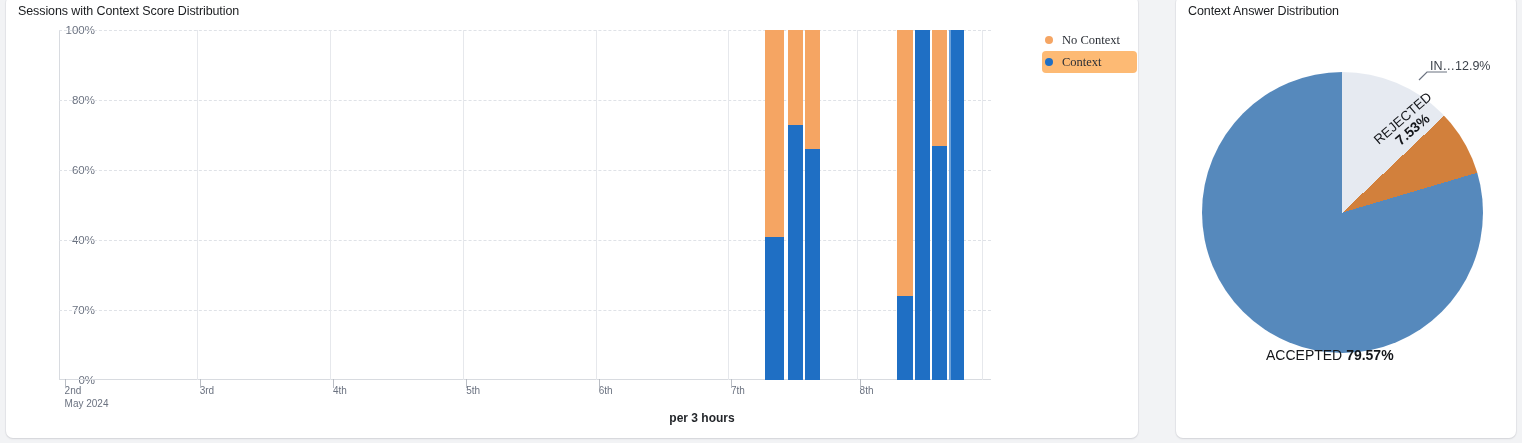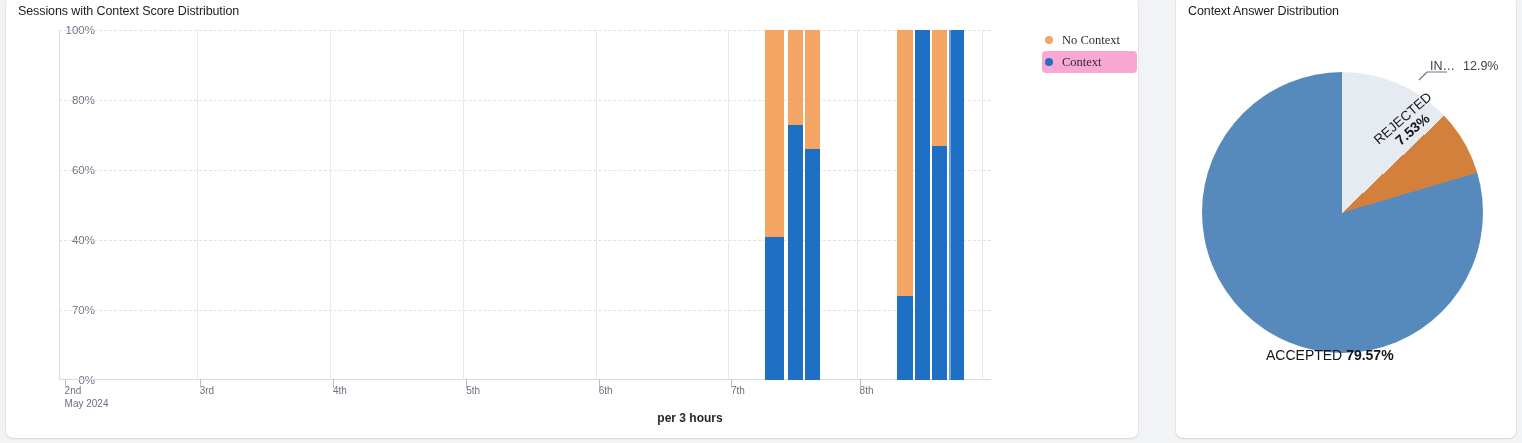--- a/index.html
+++ b/index.html
@@ -47,38 +47,38 @@
   #x-axis{position:absolute;left:53px;top:388px;width:932px;height:32px;}
 
   .bar{position:absolute;bottom:0;}
   .seg-blue{position:absolute;left:0;width:100%;bottom:0;background:#1f6fc4;}
   .seg-orange{position:absolute;left:0;width:100%;top:0;background:#f5a563;}
   .bar.hl .seg-blue{box-shadow:inset 2px 0 0 rgba(255,255,255,.34);}
 
   
   #legend{position:absolute;left:1036px;top:33px;width:95px;}
   .legend-item{display:flex;align-items:center;height:22px;border-radius:4px;padding-left:3px;}
-  .legend-item.active{background:#f9a8d4;}
+  .legend-item.active{background:#fdba74;}
   .legend-dot{width:8px;height:8px;border-radius:50%;margin-right:9px;flex:0 0 auto;}
   .legend-label{font-size:12.5px;color:#2b2f36;white-space:nowrap;font-family:Liberation Serif, serif;}
 
   #footer{position:absolute;left:0;top:415px;width:1368px;text-align:center;
-          font-size:12px;font-weight:bold;color:#24272b;}
+          font-size:12px;font-weight:bold;color:#24272b;padding-left:12px;}
 
   
   #pie-wrap{position:absolute;left:10px;top:40px;width:320px;height:390px;}
   #pie{position:absolute;left:16px;top:36px;width:281px;height:281px;border-radius:50%;}
   .pie-label{position:absolute;white-space:nowrap;font-size:13px;color:#14161a;}
   .pie-label b{font-weight:bold;}
   #label-accepted{left:80px;top:275px;font-size:14px;margin-top:36px;}
   #label-rejected{left:185px;top:100px;transform:rotate(-41deg);transform-origin:left top;
                   text-align:center;font-size:13.5px;line-height:15px;}
   #label-rejected .pct{display:block;font-weight:bold;font-size:14px;}
   #label-inconclusive{left:244px;top:23px;font-size:12.5px;color:#3d434b;}
-  #label-inconclusive .pct{margin-left:8px;}
+  #label-inconclusive .pct{margin-left:0;}
   #leader{position:absolute;left:0;top:0;width:320px;height:390px;pointer-events:none;}
 </style>
 </head>
 <body>
 
 <div class="dashboard">
 
   <div class="panel" id="panel-bar">
 
     <div class="panel-title">Sessions with Context Score Distribution</div>

